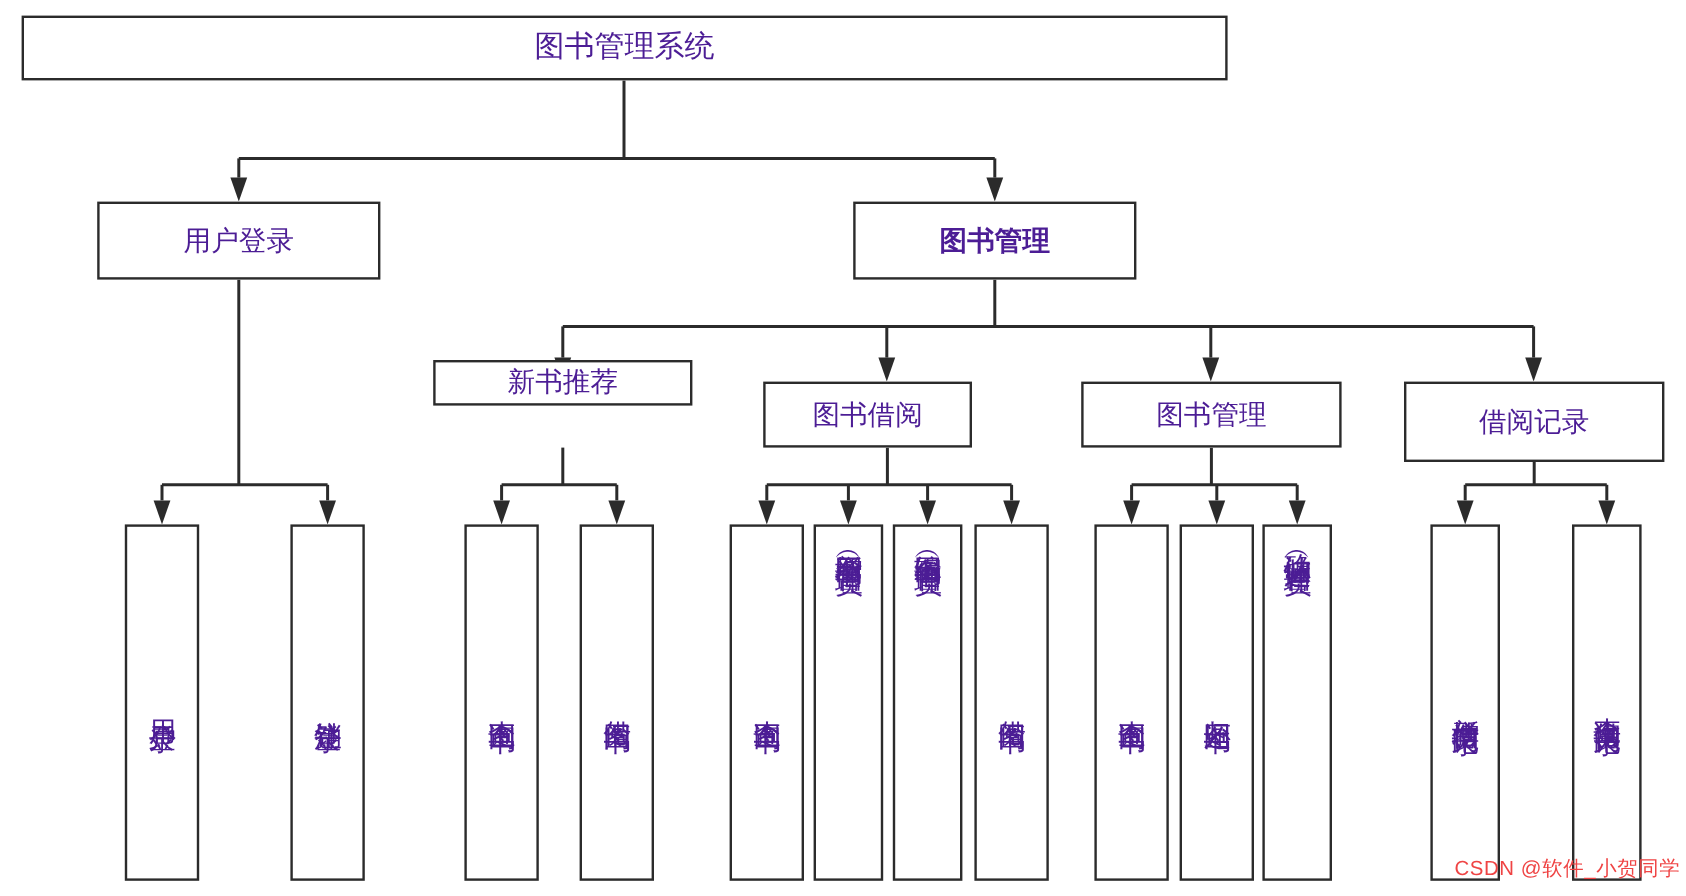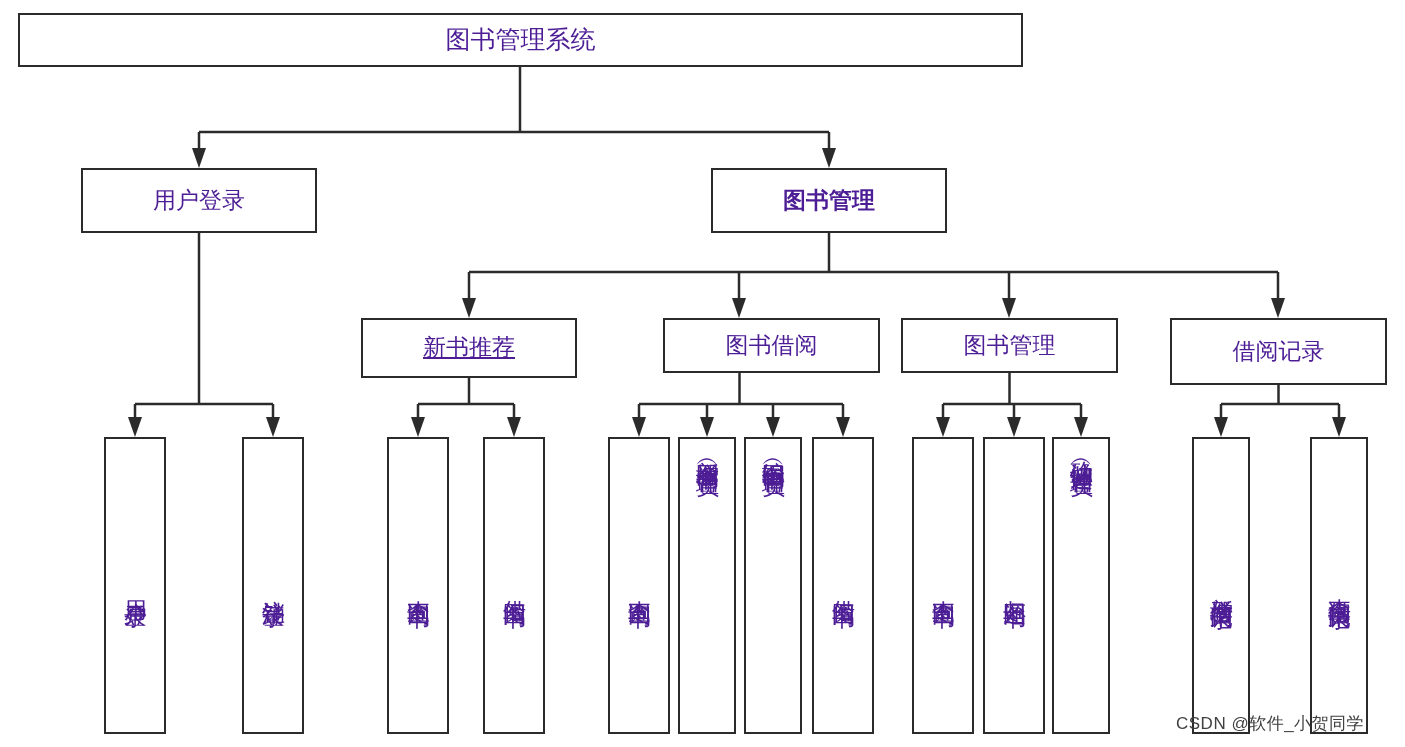--- a/index.html
+++ b/index.html
@@ -60,24 +60,24 @@
     line-height: 1.12;
     white-space: nowrap;
     display: block;
   }
   .node.leaf.center-v {
     align-items: center;
     padding-top: 0;
   }
   .watermark {
     position: absolute;
-    left: 1176px;
+    left: 1212px;
     top: 712px;
     font-size: 17px;
-    color: #404040;
+    color: #ef4444;
     letter-spacing: 0.5px;
     white-space: nowrap;
     user-select: none;
   }
 </style>
 </head>
 <body>
 
 <div id="diagram-root">
   <svg id="edge-layer" viewBox="0 0 1405 747" xmlns="http://www.w3.org/2000/svg">
@@ -137,24 +137,24 @@
   <div id="node-layer">
       <div class="node level-0 center-v" style="left: 18px; top: 13px; width: 1005px; height: 54px;">
         <span>图书管理系统</span>
       </div>
       <div class="node level-1 center-v" style="left: 81px; top: 168px; width: 236px; height: 65px;">
         <span>用户登录</span>
       </div>
       <div class="node level-1 center-v" style="left: 711px; top: 168px; width: 236px; height: 65px; font-weight: bold;">
         <span>图书管理</span>
       </div>
-      <div class="node level-2 center-v" style="left: 361px; top: 318px; width: 216px; height: 60px; text-decoration: underline;">
+      <div class="node level-2 center-v" style="left: 361px; top: 300px; width: 216px; height: 38px;">
         <span>新书推荐</span>
       </div>
-      <div class="node level-2 center-v" style="left: 663px; top: 318px; width: 217px; height: 55px;">
+      <div class="node level-2 center-v" style="left: 636px; top: 318px; width: 174px; height: 55px;">
         <span>图书借阅</span>
       </div>
       <div class="node level-2 center-v" style="left: 901px; top: 318px; width: 217px; height: 55px;">
         <span>图书管理</span>
       </div>
       <div class="node level-2 center-v" style="left: 1170px; top: 318px; width: 217px; height: 67px;">
         <span>借阅记录</span>
       </div>
       <div class="node leaf center-v" style="left: 104px; top: 437px; width: 62px; height: 297px;">
         <span class="vtext">用户登录</span>

